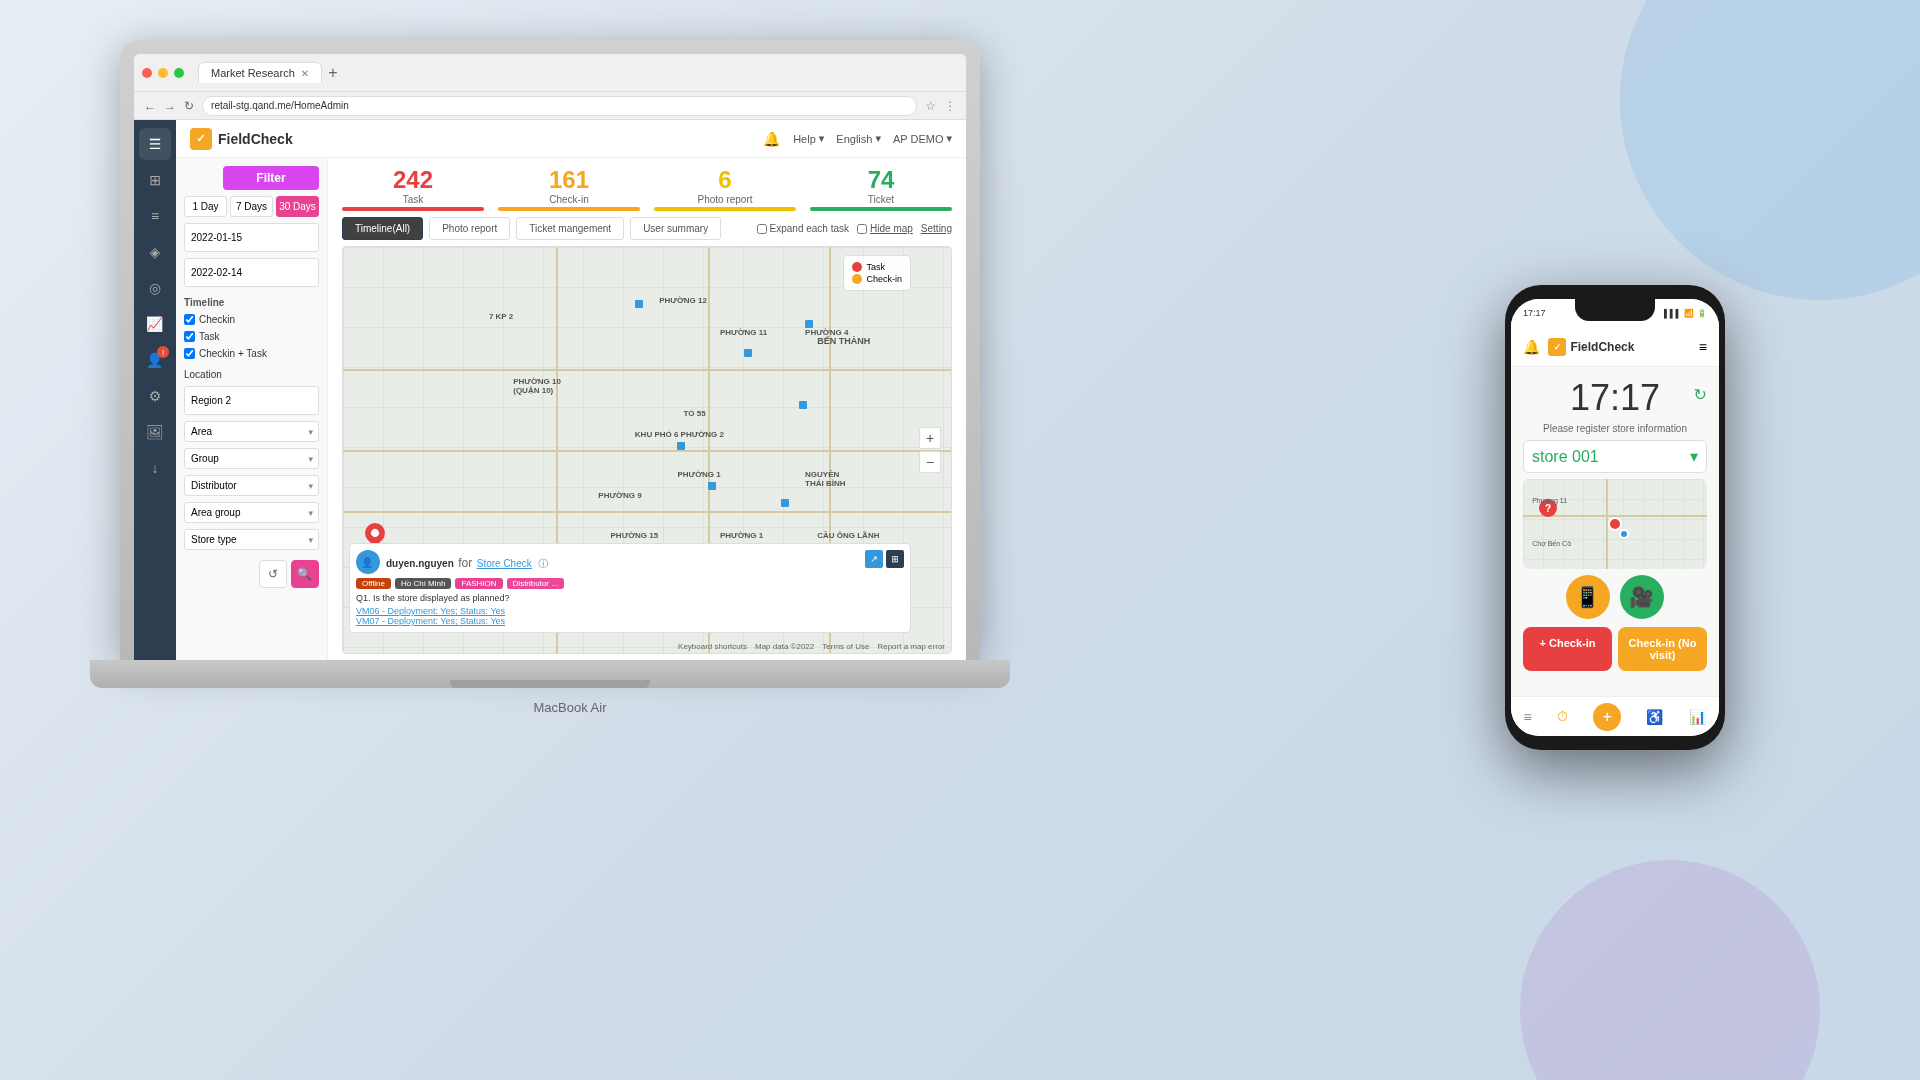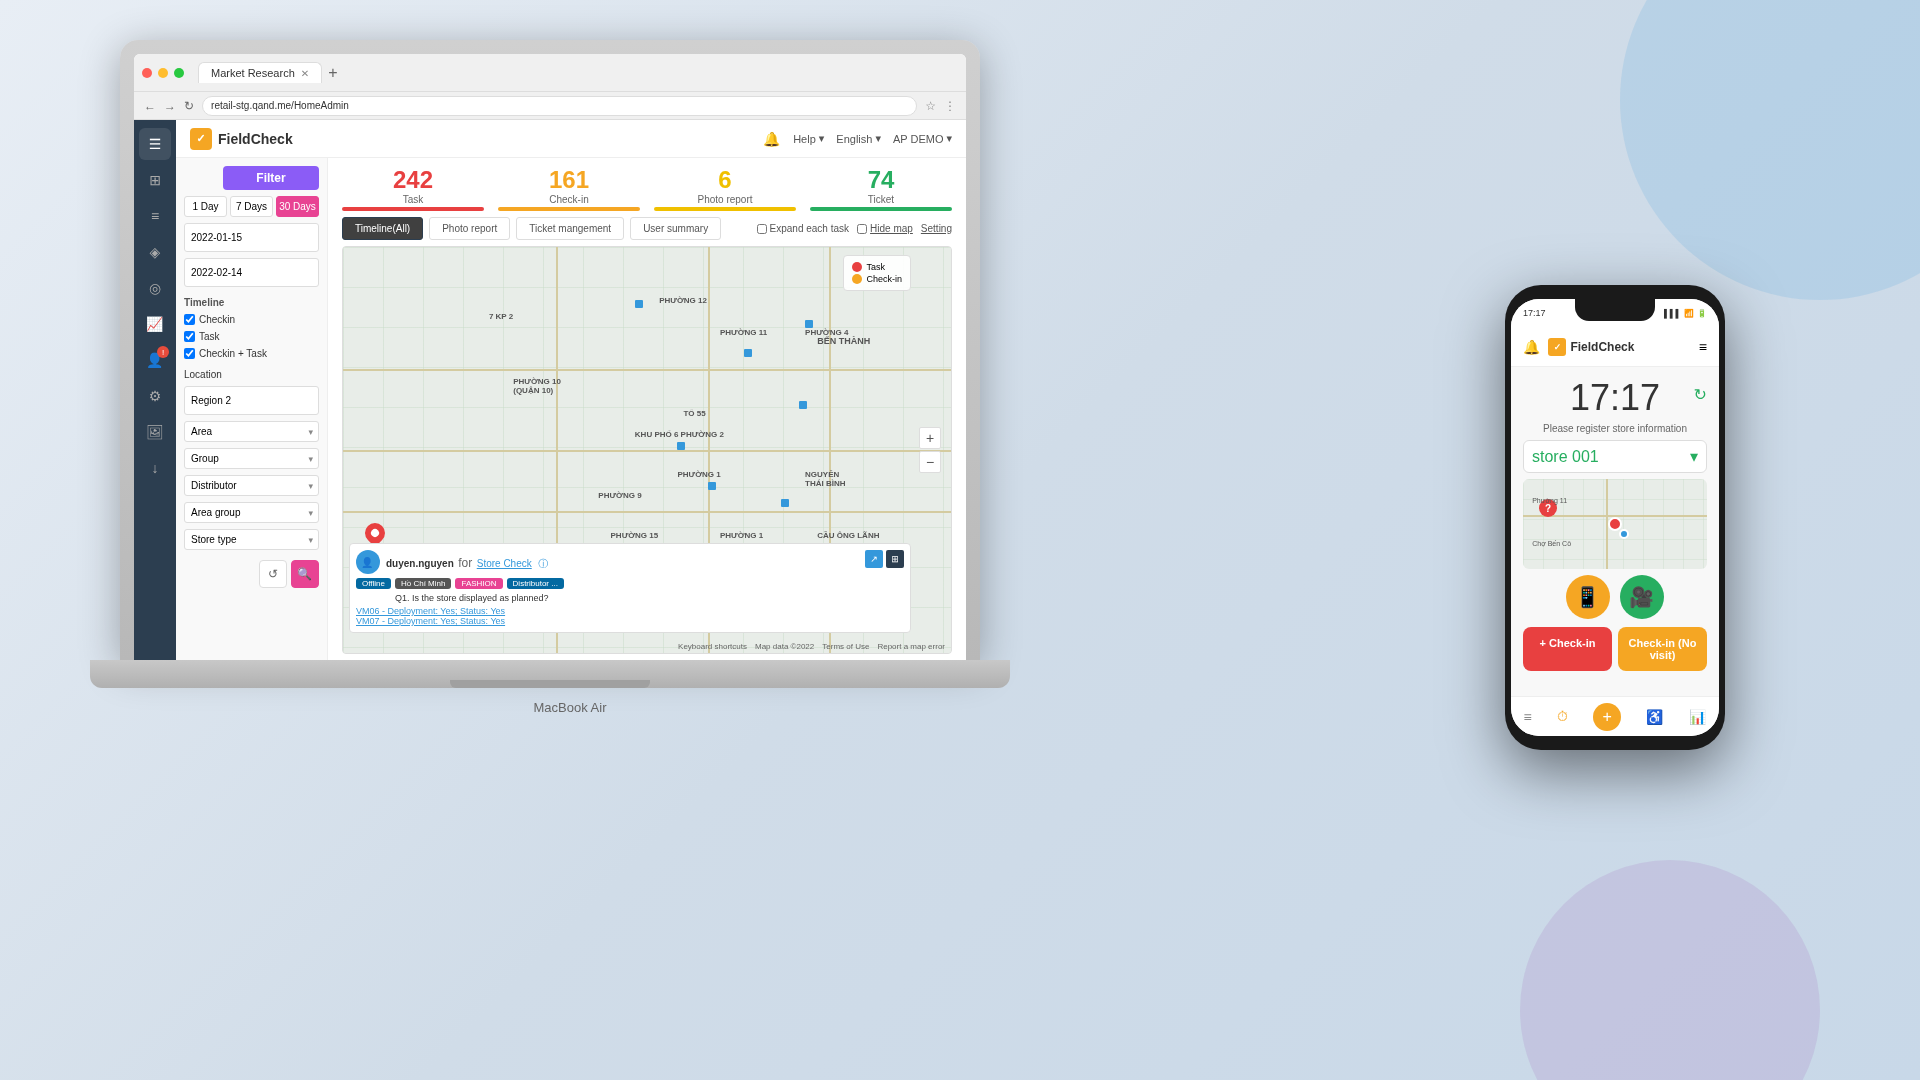--- a/index.html
+++ b/index.html
@@ -256,21 +256,21 @@
       width: 152px;
       background: #f9f9f9;
       border-right: 1px solid #eee;
       padding: 8px;
       overflow-y: auto;
       display: flex;
       flex-direction: column;
       gap: 6px;
     }
     .filter-title {
-      background: #8b5cf6;
+      background: #d946ef;
       color: #fff;
       text-align: center;
       padding: 5px;
       border-radius: 4px;
       font-size: 12px;
       font-weight: 600;
       margin-left: 39px;
     }
     .date-btn-group {
       display: flex;
@@ -580,29 +580,28 @@
       gap: 4px;
       margin-bottom: 4px;
       flex-wrap: wrap;
     }
     .popup-tag {
       padding: 1px 6px;
       border-radius: 3px;
       font-size: 8px;
       color: #fff;
     }
-    .tag-grey { background: #0369a1; }
+    .tag-grey { background: #c2410c; }
     .tag-city { background: #555; }
     .tag-fashion { background: #e84393; }
-    .tag-dist { background: #0369a1; }
+    .tag-dist { background: #ec4899; }
     .popup-question {
       font-size: 9px;
       color: #333;
       margin-bottom: 3px;
-      margin-left: 39px;
     }
     .popup-answer {
       font-size: 9px;
       color: #3498db;
       text-decoration: underline;
     }
     .popup-icons {
       position: absolute;
       top: 6px;
       right: 6px;

